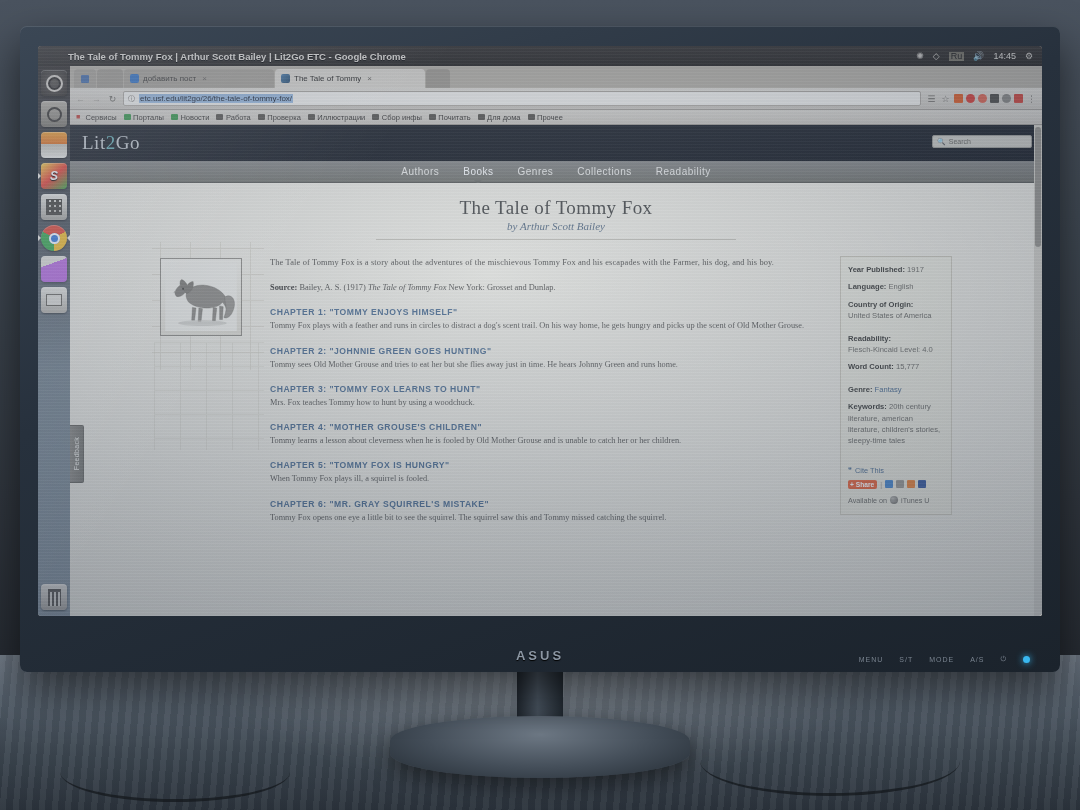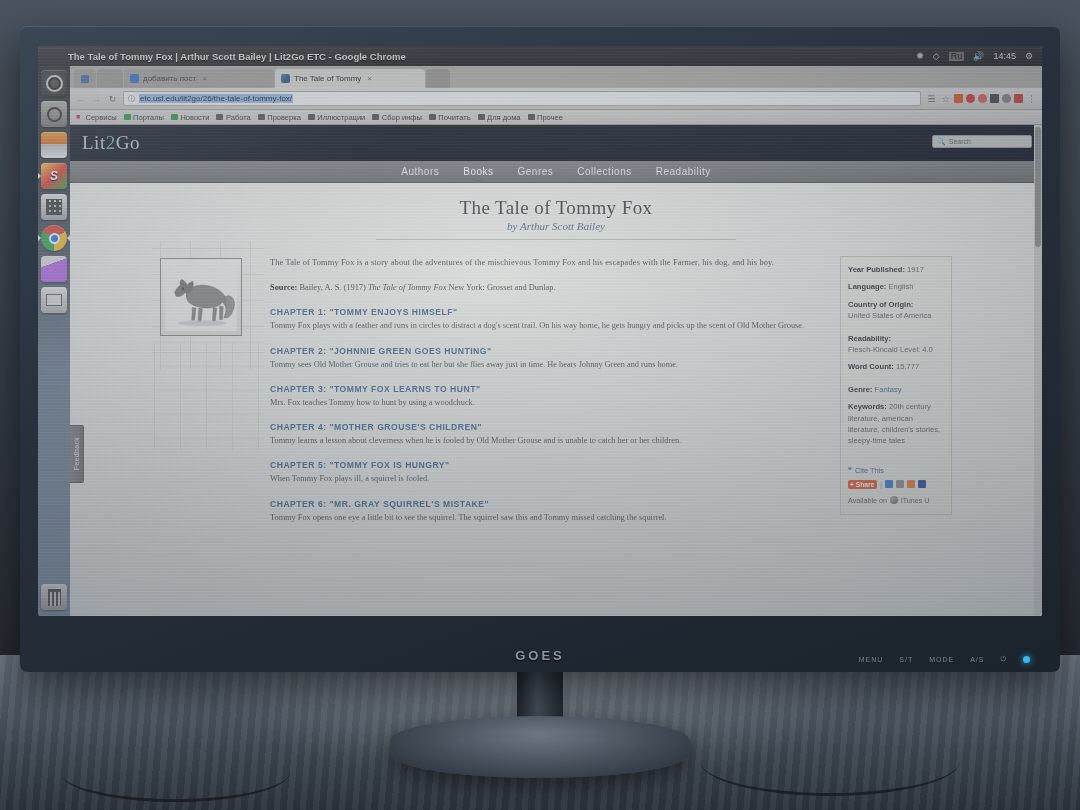--- a/index.html
+++ b/index.html
@@ -386,21 +386,21 @@
   <div class="wall"></div>
   <div class="desk"></div>
   <div class="desk-shine"></div>
   <div class="cable" style="left:60px; top:742px; width:230px; height:60px;"></div>
   <div class="cable" style="left:700px; top:726px; width:260px; height:70px; transform:scaleX(-1);"></div>
 
   <div class="stand-neck"></div>
   <div class="stand-base"></div>
 
   <div id="monitor">
-    <div id="brand">GOES</div>
+    <div id="brand">ASUS</div>
     <div class="mon-btns">
       <span class="mon-btn">MENU</span>
       <span class="mon-btn">S/T</span>
       <span class="mon-btn">MODE</span>
       <span class="mon-btn">A/S</span>
       <span class="mon-btn">⏻</span>
       <span class="mon-led"></span>
     </div>
 
     <div id="bezel-inner">

